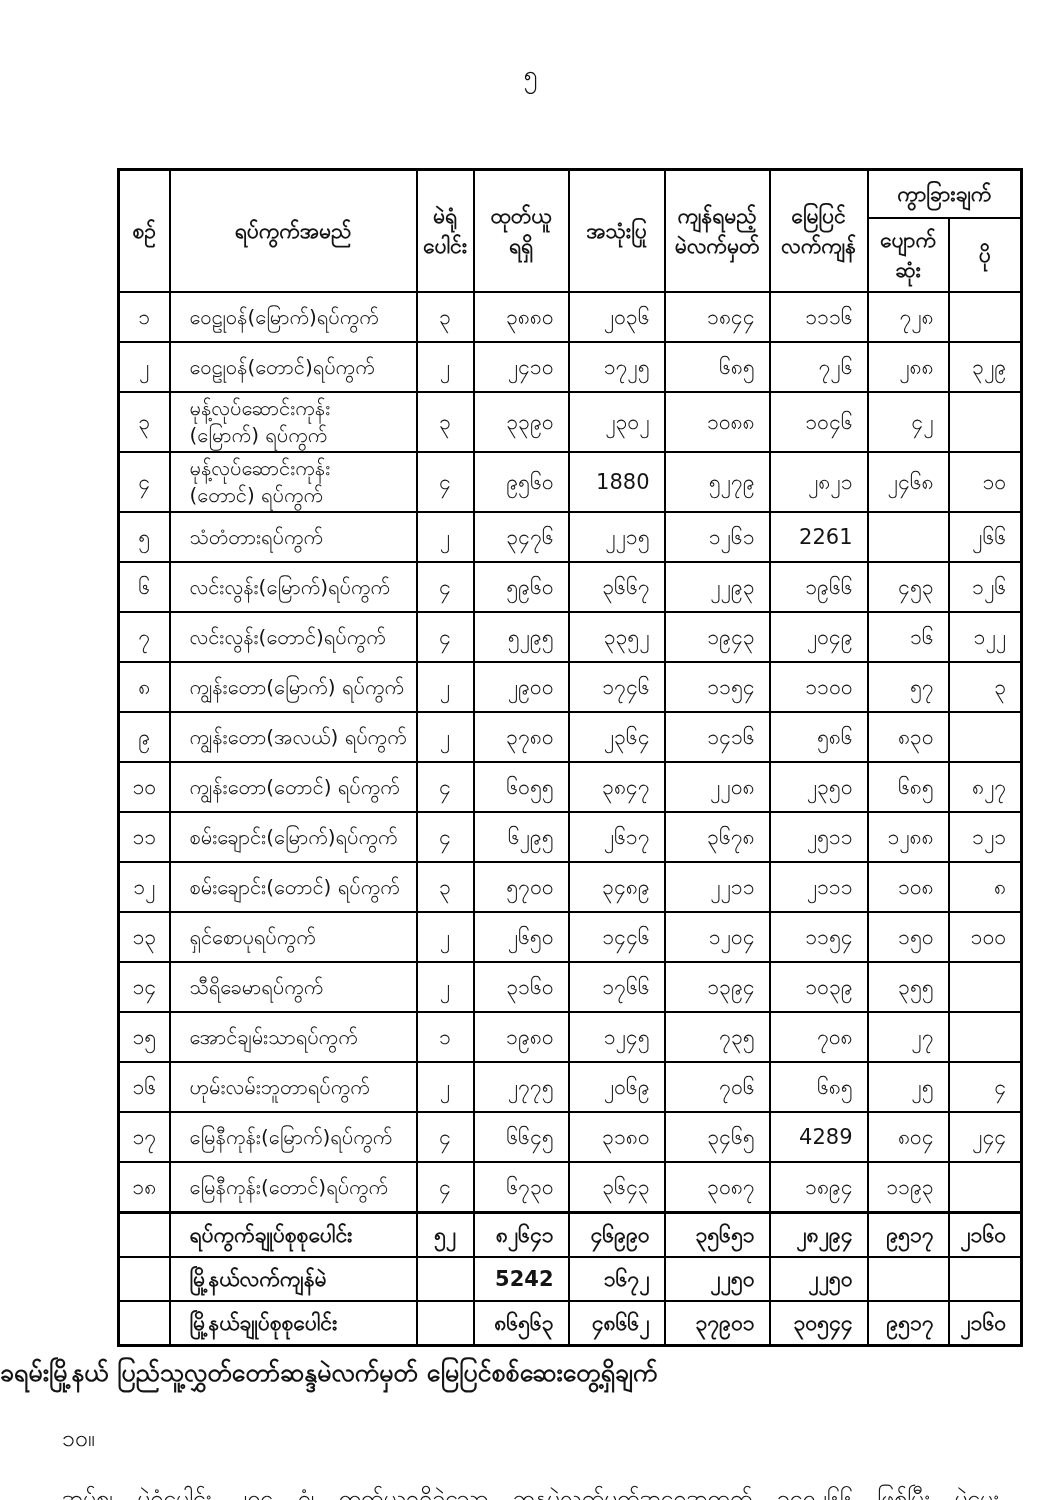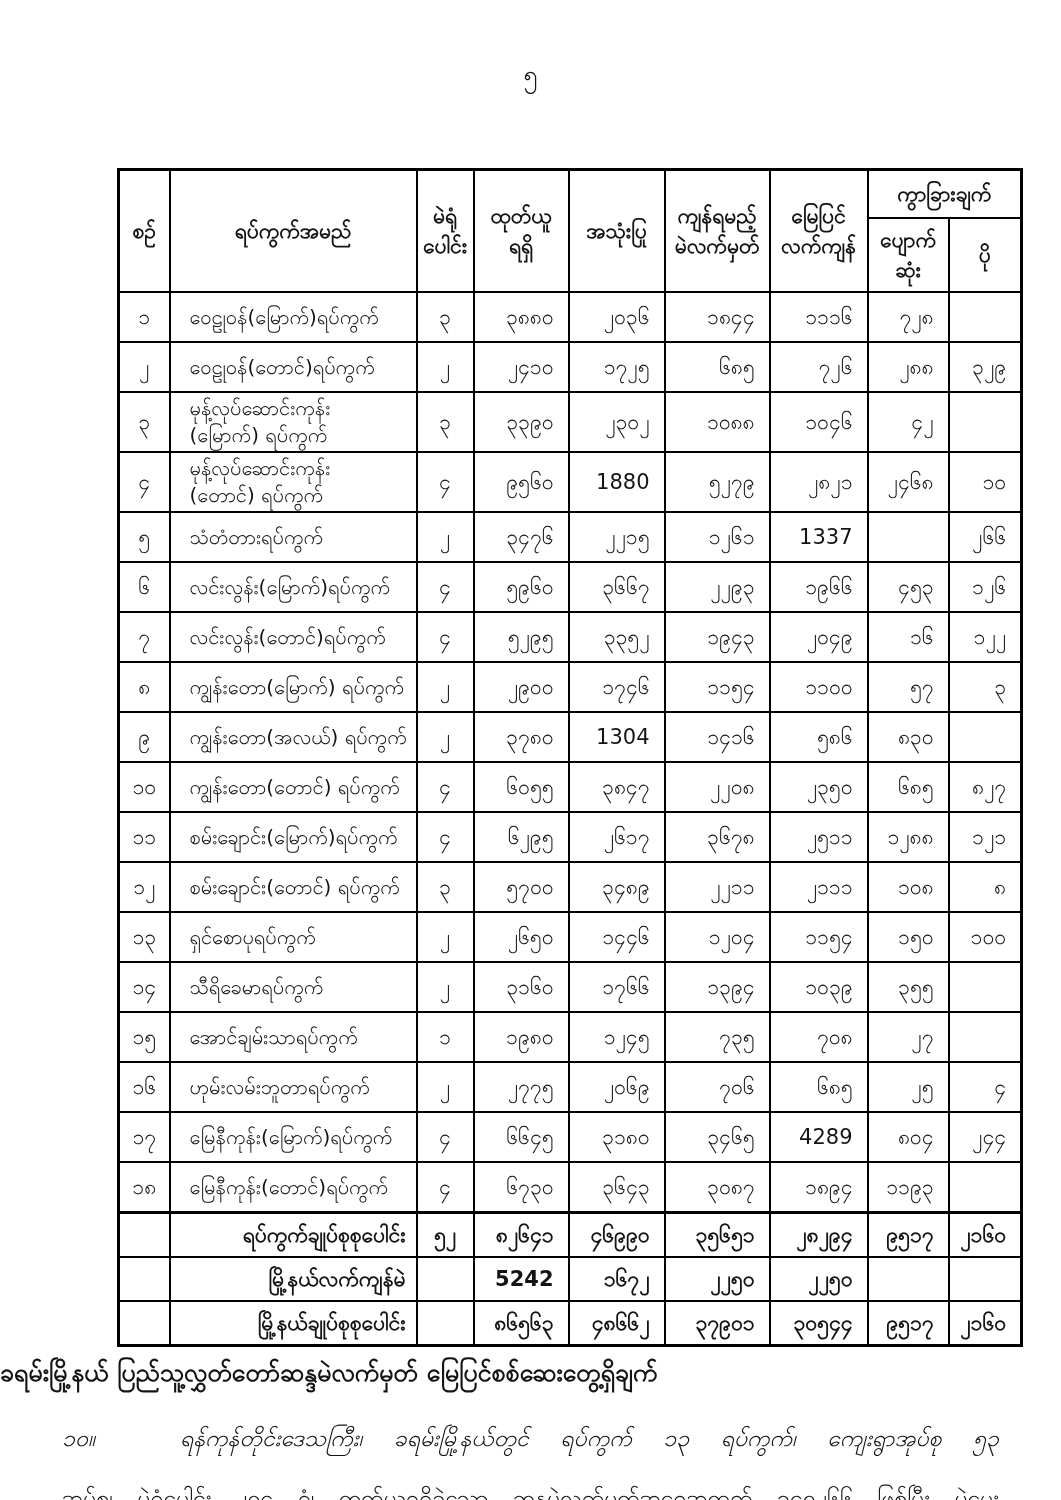--- a/index.html
+++ b/index.html
@@ -53,36 +53,35 @@
   td.c-remain_actual, td.c-missing, td.c-extra{
     text-align:right;
     padding-right:14px;
   }
   tr.totals td{
     font-weight:bold;
     height:38px;
     font-size:21px;
   }
   tr.totals td.c-name{
-    text-align:right;
     padding-right:10px;
     white-space:normal;
   }
   tr.sep-top td{border-top:3px solid #000;}
   .footer-heading{
     margin-top:9px;
     text-align:left;
     font-weight:bold;
     font-size:25px;
   }
   .para{
     margin:30px 62px 0 62px;
     font-size:23px;
   }
-  .para-line1{display:flex;align-items:flex-end;font-style:italic;}
+  .para-line1{display:flex;align-items:flex-end;}
   .para-label{flex:0 0 118px;}
   .para-text1{
     flex:1;
     text-align:justify;
     text-align-last:justify;
   }
   .para-line2{
     margin-top:26px;
     text-align:justify;
     text-align-last:justify;
@@ -173,21 +172,21 @@
         <td class="c-missing">၂၄၆၈</td>
         <td class="c-extra">၁၀</td>
       </tr>
       <tr>
         <td class="c-no">၅</td>
         <td class="c-name">သံတံတားရပ်ကွက်</td>
         <td class="c-stations">၂</td>
         <td class="c-received">၃၄၇၆</td>
         <td class="c-used">၂၂၁၅</td>
         <td class="c-remain_due">၁၂၆၁</td>
-        <td class="c-remain_actual">1337</td>
+        <td class="c-remain_actual">2261</td>
         <td class="c-missing"></td>
         <td class="c-extra">၂၆၆</td>
       </tr>
       <tr>
         <td class="c-no">၆</td>
         <td class="c-name">လင်းလွန်း(မြောက်)ရပ်ကွက်</td>
         <td class="c-stations">၄</td>
         <td class="c-received">၅၉၆၀</td>
         <td class="c-used">၃၆၆၇</td>
         <td class="c-remain_due">၂၂၉၃</td>
@@ -215,21 +214,21 @@
         <td class="c-remain_due">၁၁၅၄</td>
         <td class="c-remain_actual">၁၁၀၀</td>
         <td class="c-missing">၅၇</td>
         <td class="c-extra">၃</td>
       </tr>
       <tr>
         <td class="c-no">၉</td>
         <td class="c-name">ကျွန်းတော(အလယ်) ရပ်ကွက်</td>
         <td class="c-stations">၂</td>
         <td class="c-received">၃၇၈၀</td>
-        <td class="c-used">1304</td>
+        <td class="c-used">၂၃၆၄</td>
         <td class="c-remain_due">၁၄၁၆</td>
         <td class="c-remain_actual">၅၈၆</td>
         <td class="c-missing">၈၃၀</td>
         <td class="c-extra"></td>
       </tr>
       <tr>
         <td class="c-no">၁၀</td>
         <td class="c-name">ကျွန်းတော(တောင်) ရပ်ကွက်</td>
         <td class="c-stations">၄</td>
         <td class="c-received">၆၀၅၅</td>
@@ -361,16 +360,15 @@
         <td class="c-extra">၂၁၆၀</td>
       </tr>
     </tbody>
 </table>
 
 <div class="footer-heading">ခရမ်းမြို့နယ် ပြည်သူ့လွှတ်တော်ဆန္ဒမဲလက်မှတ် မြေပြင်စစ်ဆေးတွေ့ရှိချက်</div>
 
 <div class="para">
   <div class="para-line1">
     <span class="para-label">၁၀။</span>
-    <span class="para-text1">ရန်ကုန်တိုင်းဒေသကြီး၊ ခရမ်းမြို့နယ်တွင် ရပ်ကွက် ၁၃ ရပ်ကွက်၊ ကျေးရွာအုပ်စု ၅၃</span>
   </div>
   <div class="para-line2">အုပ်စု၊ မဲရုံပေါင်း ၂၀၄ ရုံ၊ ထုတ်ယူရရှိခဲ့သော ဆန္ဒမဲလက်မှတ်အရေအတွက် ၁၄၉၂၆၆ ဖြစ်ပြီး မဲပေး</div>
 </div>
 
 </body></html>

